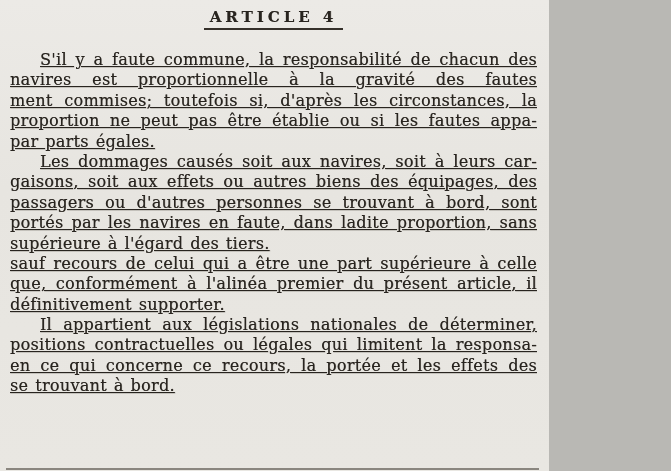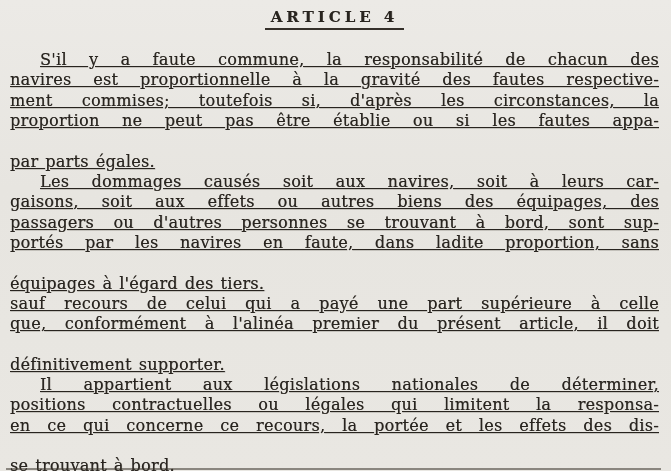--- a/index.html
+++ b/index.html
@@ -2,21 +2,21 @@
 <html><head>
 <meta charset="utf-8">
 <style>
   html, body {
     margin: 0;
     padding: 0;
     background: #b9b8b4;
   }
   .page {
     position: relative;
-    width: 671px;
+    width: 549px;
     height: 471px;
     margin: 0;
     overflow: hidden;
     background: linear-gradient(180deg, #eceae6 0%, #e7e5e0 40%, #e9e7e2 100%);
     font-family: "DejaVu Serif", "Liberation Serif", serif;
     color: #28241f;
     box-sizing: border-box;
     padding: 7px 12px 0 10px;
   }
   .heading-wrap {
@@ -41,21 +41,21 @@
   }
   .para { margin: 0; text-decoration: underline; }
   .line {
     text-align: justify;
     text-align-last: justify;
     white-space: normal;
     height: 20.4px;
     overflow: hidden;
   }
   .line.first { text-indent: 30px; }
-  .line.last  { text-align-last: left; margin-top: 20px; }
+  .line.last  { text-align-last: left; }
   .bottom-rule {
     position: absolute;
     left: 6px;
     right: 10px;
     bottom: 1px;
     height: 2px;
     background: rgba(60,54,46,0.55);
   }
 </style>
 </head>
@@ -72,24 +72,24 @@
         <div class="line">navires est proportionnelle à la gravité des fautes respective-</div>
         <div class="line">ment commises; toutefois si, d'après les circonstances, la</div>
         <div class="line">proportion ne peut pas être établie ou si les fautes appa-</div>
         <div class="line last">par parts égales.</div>
       </div>
       <div class="para">
         <div class="line first">Les dommages causés soit aux navires, soit à leurs car-</div>
         <div class="line">gaisons, soit aux effets ou autres biens des équipages, des</div>
         <div class="line">passagers ou d'autres personnes se trouvant à bord, sont sup-</div>
         <div class="line">portés par les navires en faute, dans ladite proportion, sans</div>
-        <div class="line last">équipages à l'égard des tiers.</div>
+        <div class="line last">supérieure à l'égard des tiers.</div>
       </div>
       <div class="para">
-        <div class="line">sauf recours de celui qui a payé une part supérieure à celle</div>
+        <div class="line">sauf recours de celui qui a être une part supérieure à celle</div>
         <div class="line">que, conformément à l'alinéa premier du présent article, il doit</div>
         <div class="line last">définitivement supporter.</div>
       </div>
       <div class="para">
         <div class="line first">Il appartient aux législations nationales de déterminer,</div>
         <div class="line">positions contractuelles ou légales qui limitent la responsa-</div>
         <div class="line">en ce qui concerne ce recours, la portée et les effets des dis-</div>
         <div class="line last">se trouvant à bord.</div>
       </div>
     </div>

